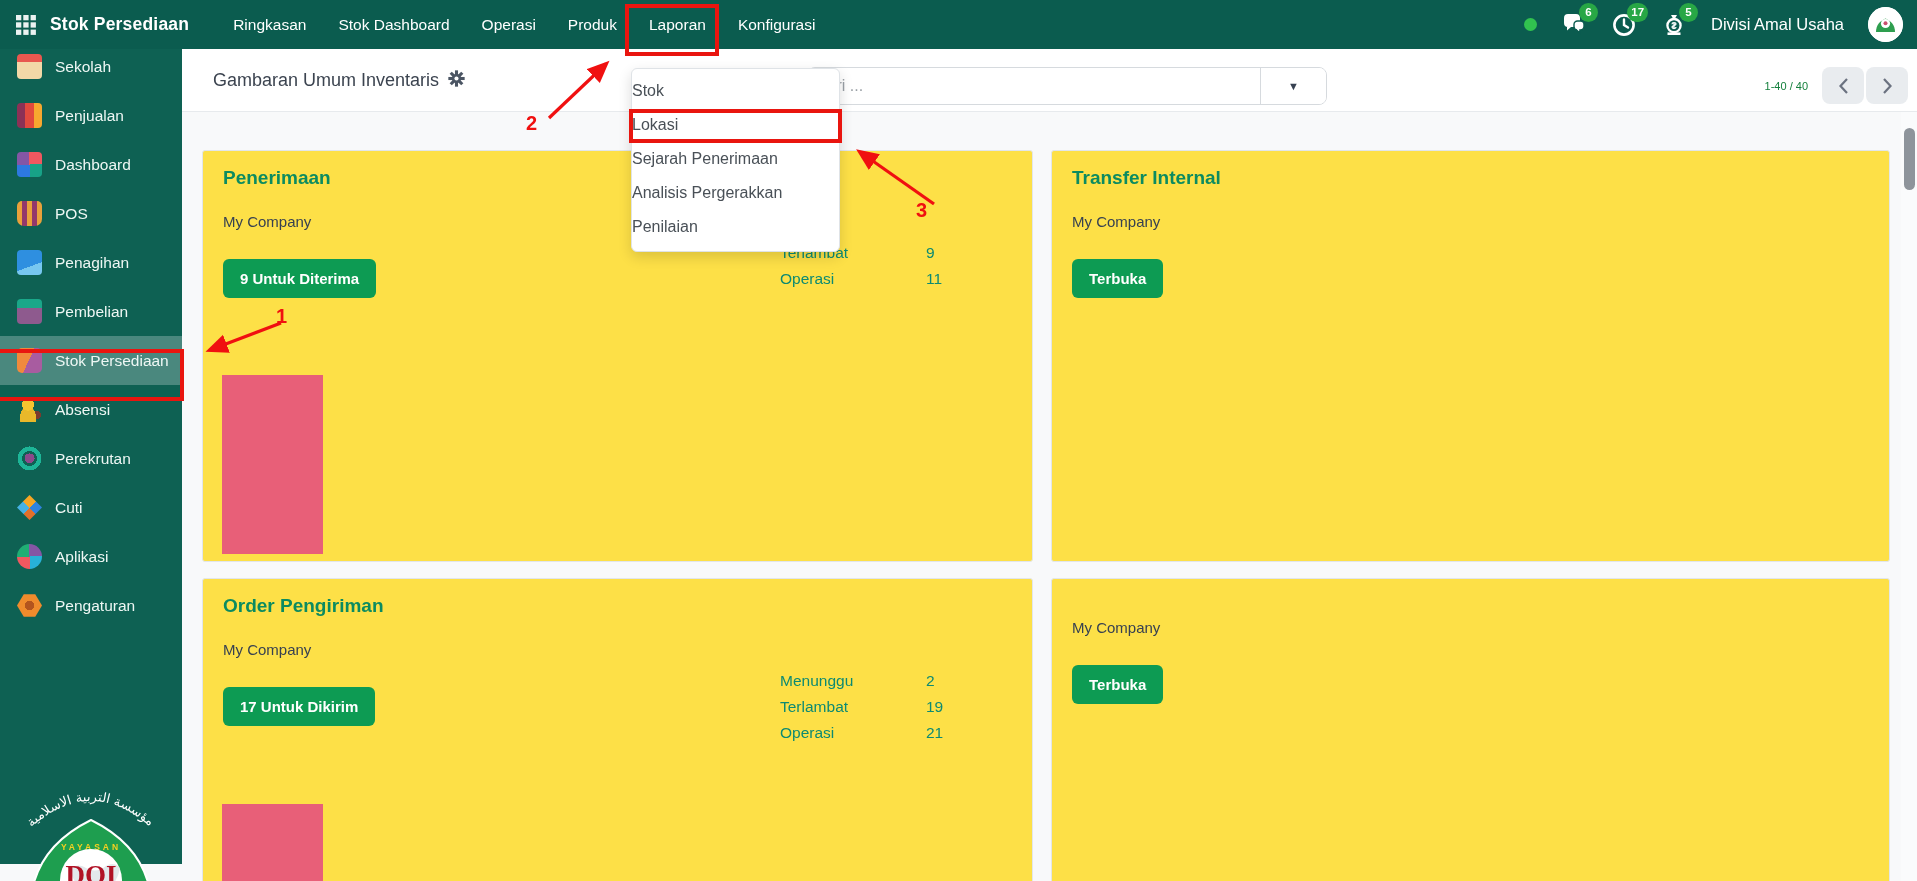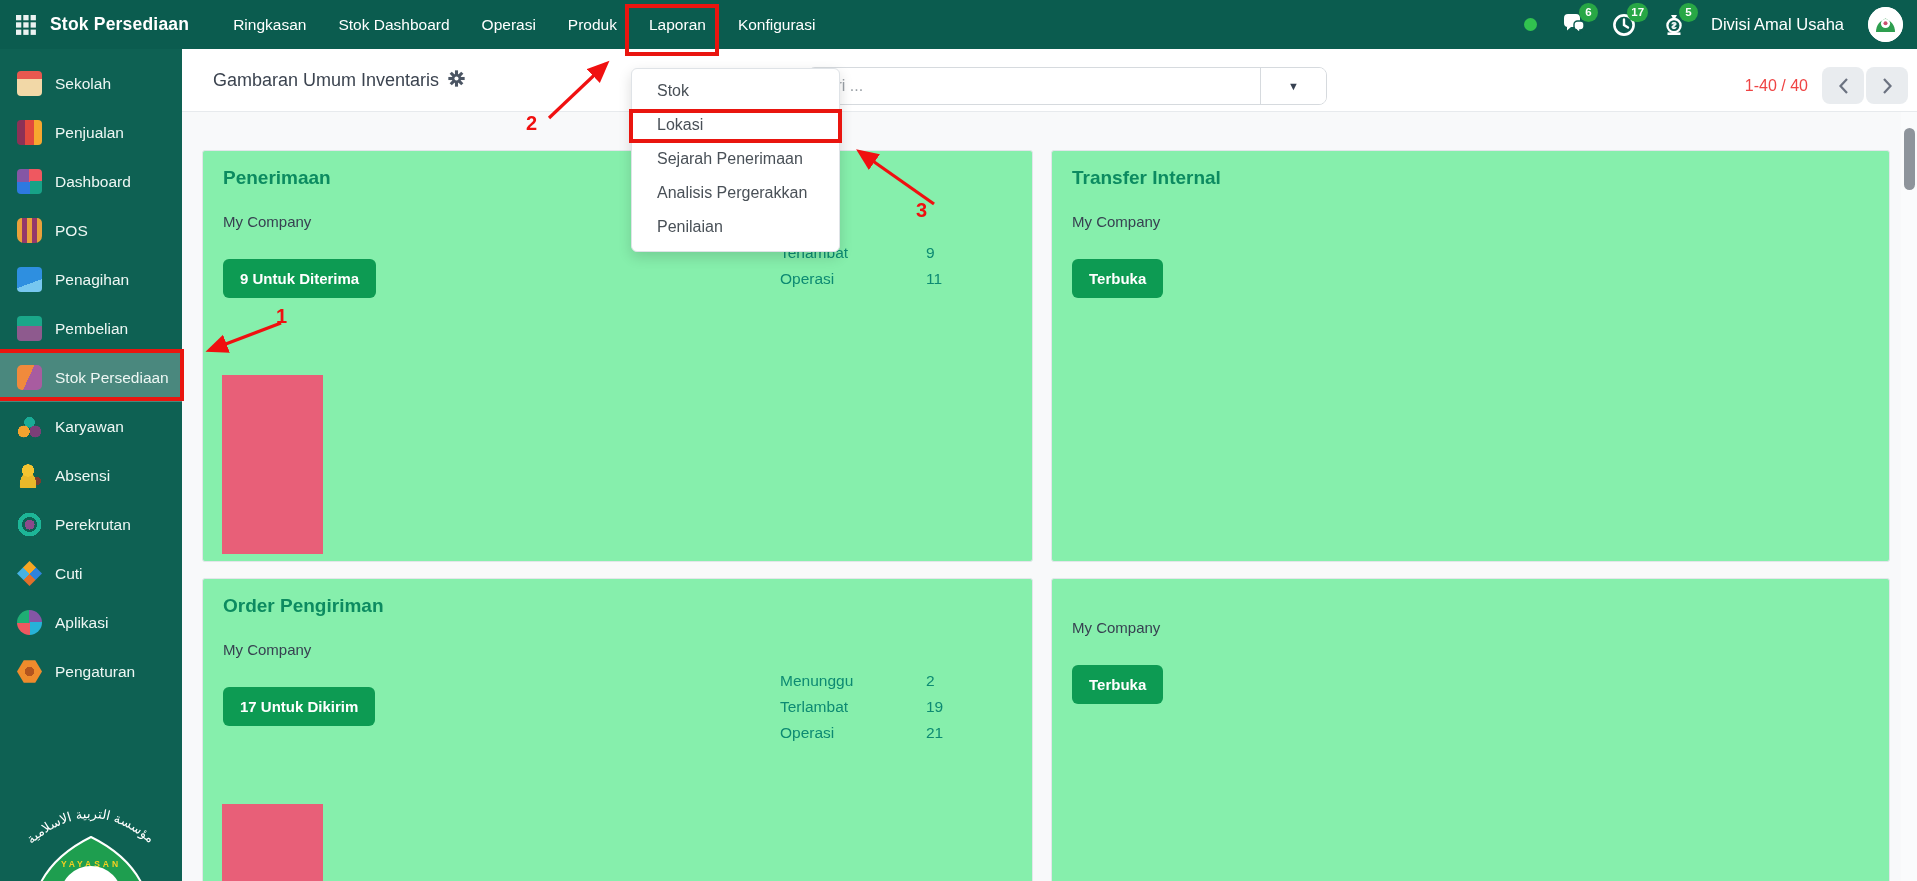--- a/index.html
+++ b/index.html
@@ -13,21 +13,21 @@
   .nav-items{display:flex;align-items:center;gap:32px;font-size:15.5px}
   .nav-item{white-space:nowrap;cursor:pointer}
   .nav-right{margin-left:auto;display:flex;align-items:center;gap:24px}
   .presence-dot{width:13px;height:13px;border-radius:50%;background:#31c24f}
   .badge-wrap{position:relative;width:26px;height:26px;cursor:pointer}
   .badge{position:absolute;top:-9px;right:-11px;min-width:19px;height:19px;padding:0 4px;background:#28a745;border-radius:10px;font-size:11.5px;font-weight:bold;color:#fff;display:flex;align-items:center;justify-content:center}
   .nav-company{font-size:16.5px;white-space:nowrap}
   .avatar{width:35px;height:35px;border-radius:50%;background:#fff;flex:none;display:flex;align-items:center;justify-content:center;cursor:pointer;overflow:hidden}
 
   
-  .sidebar{position:absolute;top:49px;left:0;width:182px;height:832px;background:#0e6153;z-index:30;padding-top:10px}
+  .sidebar{position:absolute;top:32px;left:0;width:182px;height:832px;background:#0e6153;z-index:30;padding-top:10px}
   .sb-item{height:49px;display:flex;align-items:center;gap:13px;padding-left:17px;color:#eef7f4;font-size:15.5px;cursor:pointer;white-space:nowrap}
   .sb-item.active{background:rgba(255,255,255,.25)}
   .app-icon{width:25px;height:25px;flex:none;border-radius:4px}
   .i0{background:linear-gradient(180deg,#e8584f 0 32%,#f2d8a7 32%)}
   .i1{background:linear-gradient(90deg,#8c3156 0 33%,#e2493d 33% 66%,#f7a72f 66%)}
   .i2{background:conic-gradient(#ef5860 0 25%,#17a287 25% 50%,#2d79e0 50% 75%,#8456a5 75%)}
   .i3{background:repeating-linear-gradient(90deg,#e9a13b 0 5px,#93386b 5px 10px);border-radius:5px 5px 7px 7px}
   .i4{background:linear-gradient(160deg,#2e8fe0 0 62%,#77c7f0 62%)}
   .i5{background:linear-gradient(180deg,#1aa789 0 38%,#8e5a8e 38%)}
   .i6{background:linear-gradient(115deg,#f08a3c 0 48%,#a85ca0 48%);border-radius:5px}
@@ -40,38 +40,38 @@
   .sb-logo{position:absolute;left:8px;top:742px;width:166px;height:150px}
 
   
   .cpanel{position:absolute;top:49px;left:182px;right:0;height:63px;background:#fff;border-bottom:1px solid #e7eaed;z-index:10}
   .page-title{position:absolute;left:31px;top:21px;font-size:18px;color:#3c4450;display:flex;gap:9px}
   .searchbox{position:absolute;left:625px;top:18px;width:520px;height:38px;background:#fff;border:1px solid #d6dade;border-radius:8px;display:flex;align-items:stretch;overflow:hidden}
   .searchbox input{flex:1;border:none;outline:none;font-size:16px;padding-left:8px;color:#374151;font-family:"Liberation Sans",sans-serif}
   .searchbox input::placeholder{color:#9aa0a6}
   .search-toggle{width:66px;border-left:1px solid #d6dade;display:flex;align-items:center;justify-content:center;color:#374151;font-size:11px;cursor:pointer;background:#fff}
   .pager{position:absolute;right:9px;top:18px;display:flex;align-items:center;gap:14px}
-  .pager-text{font-size:16px;color:#ef4444}
+  .pager-text{font-size:11px;color:#15803d}
   .pager-btns{display:flex;gap:2px}
   .pager-btn{width:42px;height:37px;background:#e9ecef;border-radius:8px;display:flex;align-items:center;justify-content:center;cursor:pointer}
 
   
-  .card{position:absolute;background:#86efac;border:1px solid #e2e6ea;border-radius:3px;padding:16px 20px}
+  .card{position:absolute;background:#fde047;border:1px solid #e2e6ea;border-radius:3px;padding:16px 20px}
   .card-title{font-size:19px;font-weight:bold;color:#0c8b60;cursor:pointer}
   .card-company{font-size:15px;color:#374151;margin-top:24px}
   .card-btn{display:inline-block;margin-top:29px;background:#0d9b53;color:#fff;font-weight:bold;font-size:15px;padding:11px 17px;border-radius:6px;border:none;cursor:pointer;font-family:"Liberation Sans",sans-serif}
   .stats{position:absolute;left:577px;top:89px;width:190px}
   .stat-row{display:flex;height:26px;align-items:center;font-size:15.5px;color:#0d8a72;cursor:pointer}
   .stat-label{width:146px}
   .bar{position:absolute;left:19px;top:224px;width:101px;height:179px;background:#e85f78}
   .card-op .bar{top:225px}
 
   
   .dropdown{position:absolute;left:631px;top:68px;width:209px;height:184px;background:#fff;border:1px solid #dfe3e7;border-radius:6px;box-shadow:0 5px 14px rgba(0,0,0,.14);z-index:60;padding-top:5px;list-style:none}
-  .dropdown li{height:34px;display:flex;align-items:center;padding-left:25px;font-size:16px;color:#495057;cursor:pointer}
+  .dropdown li{height:34px;display:flex;align-items:center;font-size:16px;color:#495057;cursor:pointer}
 
   
   .scroll-track{position:absolute;right:0;top:112px;width:16px;height:769px;background:#fafbfc}
   .scroll-thumb{position:absolute;right:2px;top:16px;width:11px;height:62px;background:#8e949b;border-radius:8px;cursor:pointer}
 
   
   .anno-box{position:absolute;border:4px solid #e9150f;z-index:100;pointer-events:none}
   .box-laporan{left:625px;top:4px;width:94px;height:52px}
   .box-lokasi{left:629px;top:109px;width:213px;height:34px}
   .box-sidebar{left:-4px;top:349px;width:188px;height:52px}
@@ -167,24 +167,20 @@
     </div>
   <div class="sb-item">
       <span class="app-icon i5"></span>
       <span>Pembelian</span>
     </div>
   <div class="sb-item active">
       <span class="app-icon i6"></span>
       <span>Stok Persediaan</span>
     </div>
   <div class="sb-item">
-      <span class="app-icon i7"></span>
-      <span>Karyawan</span>
-    </div>
-  <div class="sb-item">
       <span class="app-icon i8"></span>
       <span>Absensi</span>
     </div>
   <div class="sb-item">
       <span class="app-icon i9"></span>
       <span>Perekrutan</span>
     </div>
   <div class="sb-item">
       <span class="app-icon i10"></span>
       <span>Cuti</span>

